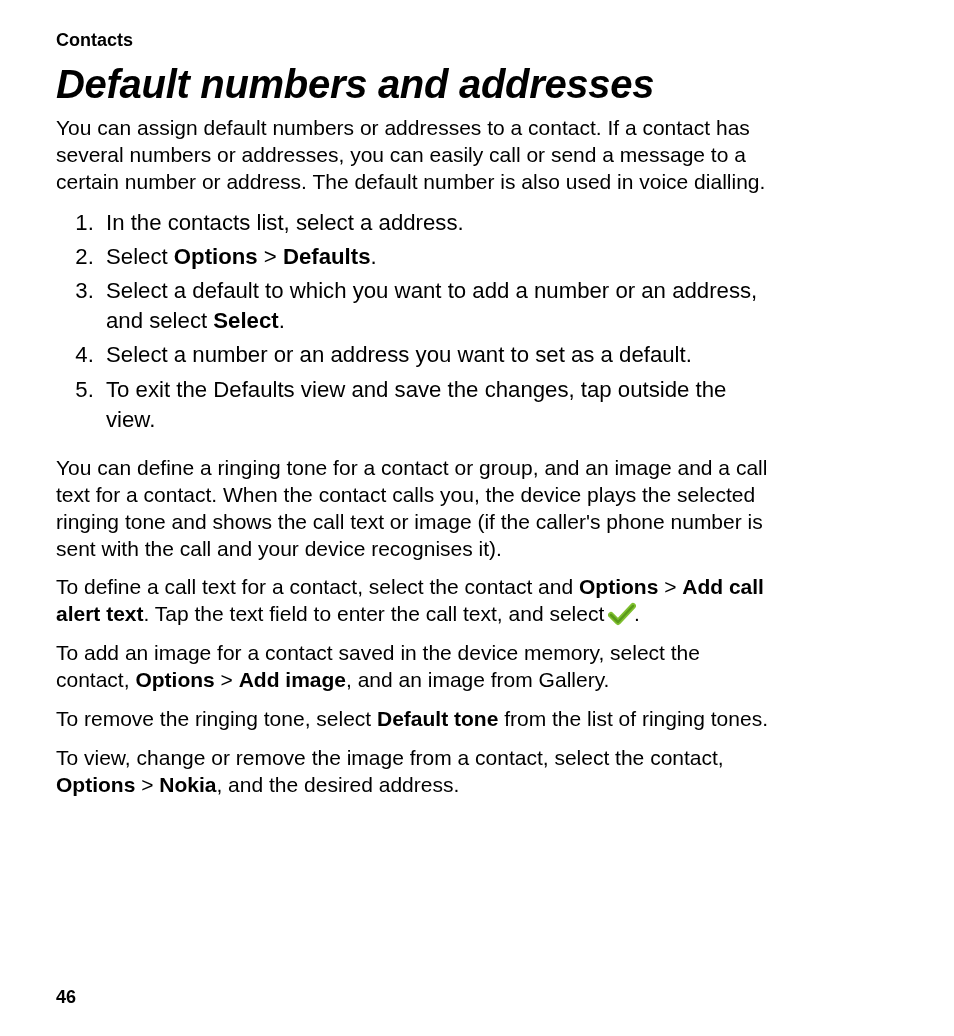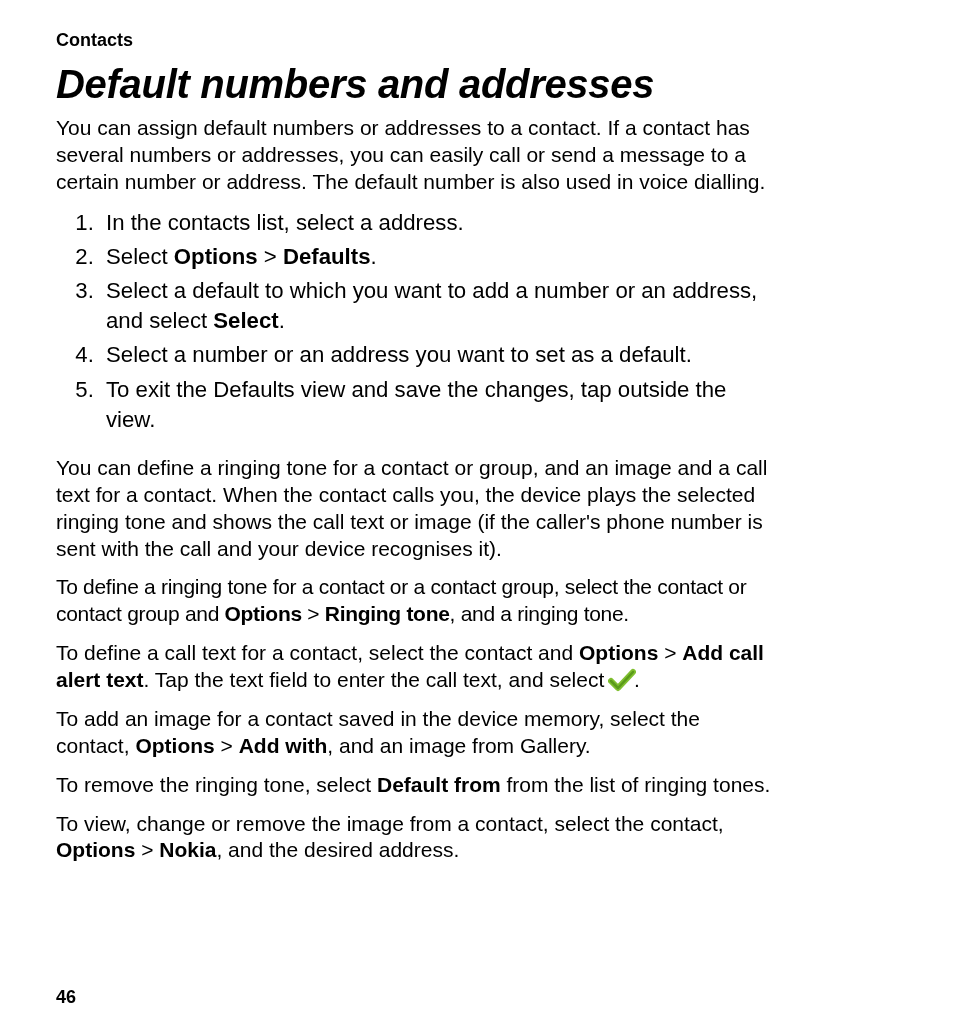--- a/index.html
+++ b/index.html
@@ -27,29 +27,28 @@
   <ol>
     <li>In the contacts list, select a address.</li>
     <li><span>Select </span><b>Options</b><span> &gt; </span><b>Defaults</b><span>.</span></li>
     <li><span>Select a default to which you want to add a number or an address, and select </span><b>Select</b><span>.</span></li>
     <li>Select a number or an address you want to set as a default.</li>
     <li>To exit the Defaults view and save the changes, tap outside the view.</li>
   </ol>
 
   <p>You can define a ringing tone for a contact or group, and an image and a call text for a contact. When the contact calls you, the device plays the selected ringing tone and shows the call text or image (if the caller's phone number is sent with the call and your device recognises it).</p>
 
-  <p class="condensed"><span>To define a ringing tone for a contact or a contact group, select the contact or contact group and </span><b>Options</b><span> &gt; </span><b>Ringing tone</b><span>, and a ringing tone.</span></p>
 
   <p><span>To define a call text for a contact, select the contact and </span><b>Options</b><span> &gt; </span><b>Add call alert text</b><span>. Tap the text field to enter the call text, and select </span><span class="chk"><svg width="28" height="26" viewBox="0 0 28 26">
           <path d="M3 14 L10 21 L25 5" fill="none" stroke="#7fbf2f" stroke-width="6" stroke-linecap="round" stroke-linejoin="round"></path>
           <path d="M3 14 L10 21 L25 5" fill="none" stroke="#5a9a1a" stroke-width="2.5" stroke-linecap="round" stroke-linejoin="round"></path>
         </svg></span><span>.</span></p>
 
-  <p><span>To add an image for a contact saved in the device memory, select the contact, </span><b>Options</b><span> &gt; </span><b>Add with</b><span>, and an image from Gallery.</span></p>
+  <p><span>To add an image for a contact saved in the device memory, select the contact, </span><b>Options</b><span> &gt; </span><b>Add image</b><span>, and an image from Gallery.</span></p>
 
-  <p><span>To remove the ringing tone, select </span><b>Default from</b><span> from the list of ringing tones.</span></p>
+  <p><span>To remove the ringing tone, select </span><b>Default tone</b><span> from the list of ringing tones.</span></p>
 
   <p><span>To view, change or remove the image from a contact, select the contact, </span><b>Options</b><span> &gt; </span><b>Nokia</b><span>, and the desired address.</span></p>
 
   <div class="footer">
     <span>46</span>
   </div>
 </div>
 
 </body></html>

